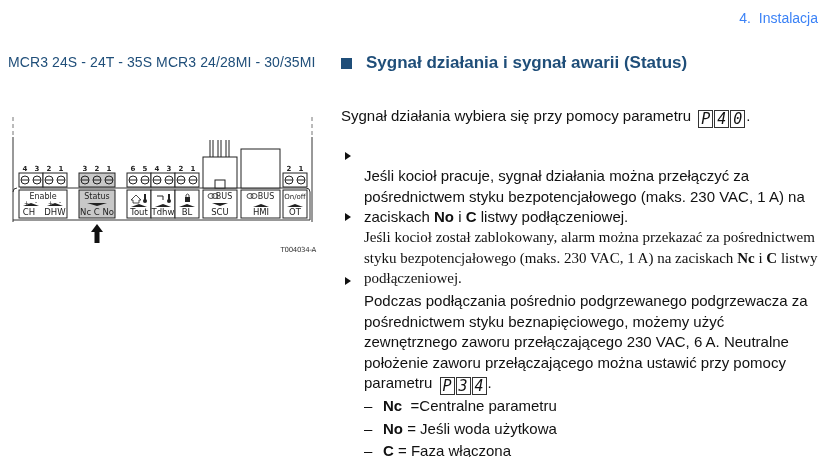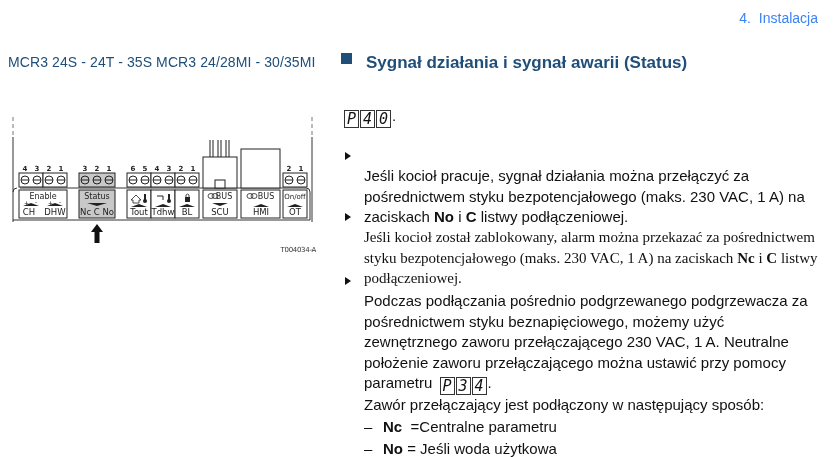--- a/index.html
+++ b/index.html
@@ -3,21 +3,21 @@
 <meta charset="utf-8">
 <style>
   * { box-sizing: border-box; margin: 0; padding: 0; }
   html, body { width: 837px; height: 457px; background: #ffffff; overflow: hidden; }
   body { position: relative; font-family: "Liberation Sans", sans-serif; color: #111; }
 
   .hdr-left { position: absolute; left: 8px; top: 10px; font-size: 14px; color: #1f4e79; letter-spacing: 0.1px; margin-top: 44px; }
   .hdr-right { position: absolute; right: 19px; top: 10px; font-size: 14px; color: #3b82f6; }
   .hdr-right .num { margin-right: 8px; }
 
-  .sec-title { position: absolute; left: 341px; top: 53px; font-size: 17px; font-weight: bold; color: #1f4e79; display: flex; }
+  .sec-title { position: absolute; left: 341px; top: 53px; font-size: 17px; font-weight: bold; color: #1f4e79; display: flex; align-items: center; }
   .sec-title .sq { width: 11px; height: 11px; background: #1f4e79; display: inline-block; margin-right: 14px; }
 
   .para { position: absolute; left: 341px; font-size: 15px; line-height: 21px; color: #111; }
   .intro { top: 105px; }
 
   .param { display: inline-flex; vertical-align: -3px; margin-left: 3px; }
   .param .dg { width: 15px; height: 18px; border: 1px solid #333; margin-right: 1px; font-family: "DejaVu Sans Mono", monospace; font-size: 15px; font-style: italic; line-height: 16px; text-align: center; color: #111; }
 
   .bullet { position: absolute; left: 341px; width: 480px; font-size: 15px; line-height: 20.5px; }
   .bullet .mk { position: absolute; left: 4px; top: 6px; width: 0; height: 0; border-top: 4px solid transparent; border-bottom: 4px solid transparent; border-left: 6px solid #111; }
@@ -40,47 +40,47 @@
 <div class="hdr-right">
   <span class="num">4.</span><span>Instalacja</span>
 </div>
 
 <div class="sec-title">
   <span class="sq"></span>
   <span>Sygnał działania i sygnał awarii (Status)</span>
 </div>
 
 <div class="para intro">
+  <span>Sygnał działania wybiera się przy pomocy parametru</span>
   <span class="param">
     <span class="dg">P</span>
     <span class="dg">4</span>
     <span class="dg">0</span>
   </span><span>.</span>
 </div>
 
 <div class="bullet b1">
   <span class="mk"></span>
   <span class="txt"><span>Jeśli kocioł pracuje, sygnał działania można przełączyć za pośrednictwem styku bezpotencjałowego (maks. 230 VAC, 1 A) na zaciskach </span><b>No</b><span> i </span><b>C</b><span> listwy podłączeniowej.</span></span>
 </div>
 
 <div class="bullet b2">
   <span class="mk"></span>
   <span class="txt"><span>Jeśli kocioł został zablokowany, alarm można przekazać za pośrednictwem styku bezpotencjałowego (maks. 230 VAC, 1 A) na zaciskach </span><b>Nc</b><span> i </span><b>C</b><span> listwy podłączeniowej.</span></span>
 </div>
 
 <div class="bullet b3">
   <span class="mk"></span>
-  <span class="txt"><span>Podczas podłączania pośrednio podgrzewanego podgrzewacza za pośrednictwem styku beznapięciowego, możemy użyć zewnętrznego zaworu przełączającego 230 VAC, 1 A. Neutralne położenie zaworu przełączającego można ustawić przy pomocy parametru</span>
+  <span class="txt"><span>Podczas podłączania pośrednio podgrzewanego podgrzewacza za pośrednictwem styku beznapięciowego, możemy użyć zewnętrznego zaworu przełączającego 230 VAC, 6 A. Neutralne położenie zaworu przełączającego można ustawić przy pomocy parametru</span>
     <span class="param">
       <span class="dg">P</span>
       <span class="dg">3</span>
       <span class="dg">4</span>
     </span><span>.</span>
   </span>
-  <div class="sub">Zawór przełączający jest podłączony w następujący sposób:</div>
   <div class="dash-item">
     <span class="dash">–</span><b>Nc</b><span style="white-space:pre">  =</span><span>Centralne parametru</span>
   </div>
   <div class="dash-item">
     <span class="dash">–</span><b>No</b><span style="white-space:pre"> = </span><span>Jeśli woda użytkowa</span>
   </div>
   <div class="dash-item">
     <span class="dash">–</span><b>C</b><span style="white-space:pre"> = </span><span>Faza włączona</span>
   </div>
 </div>

